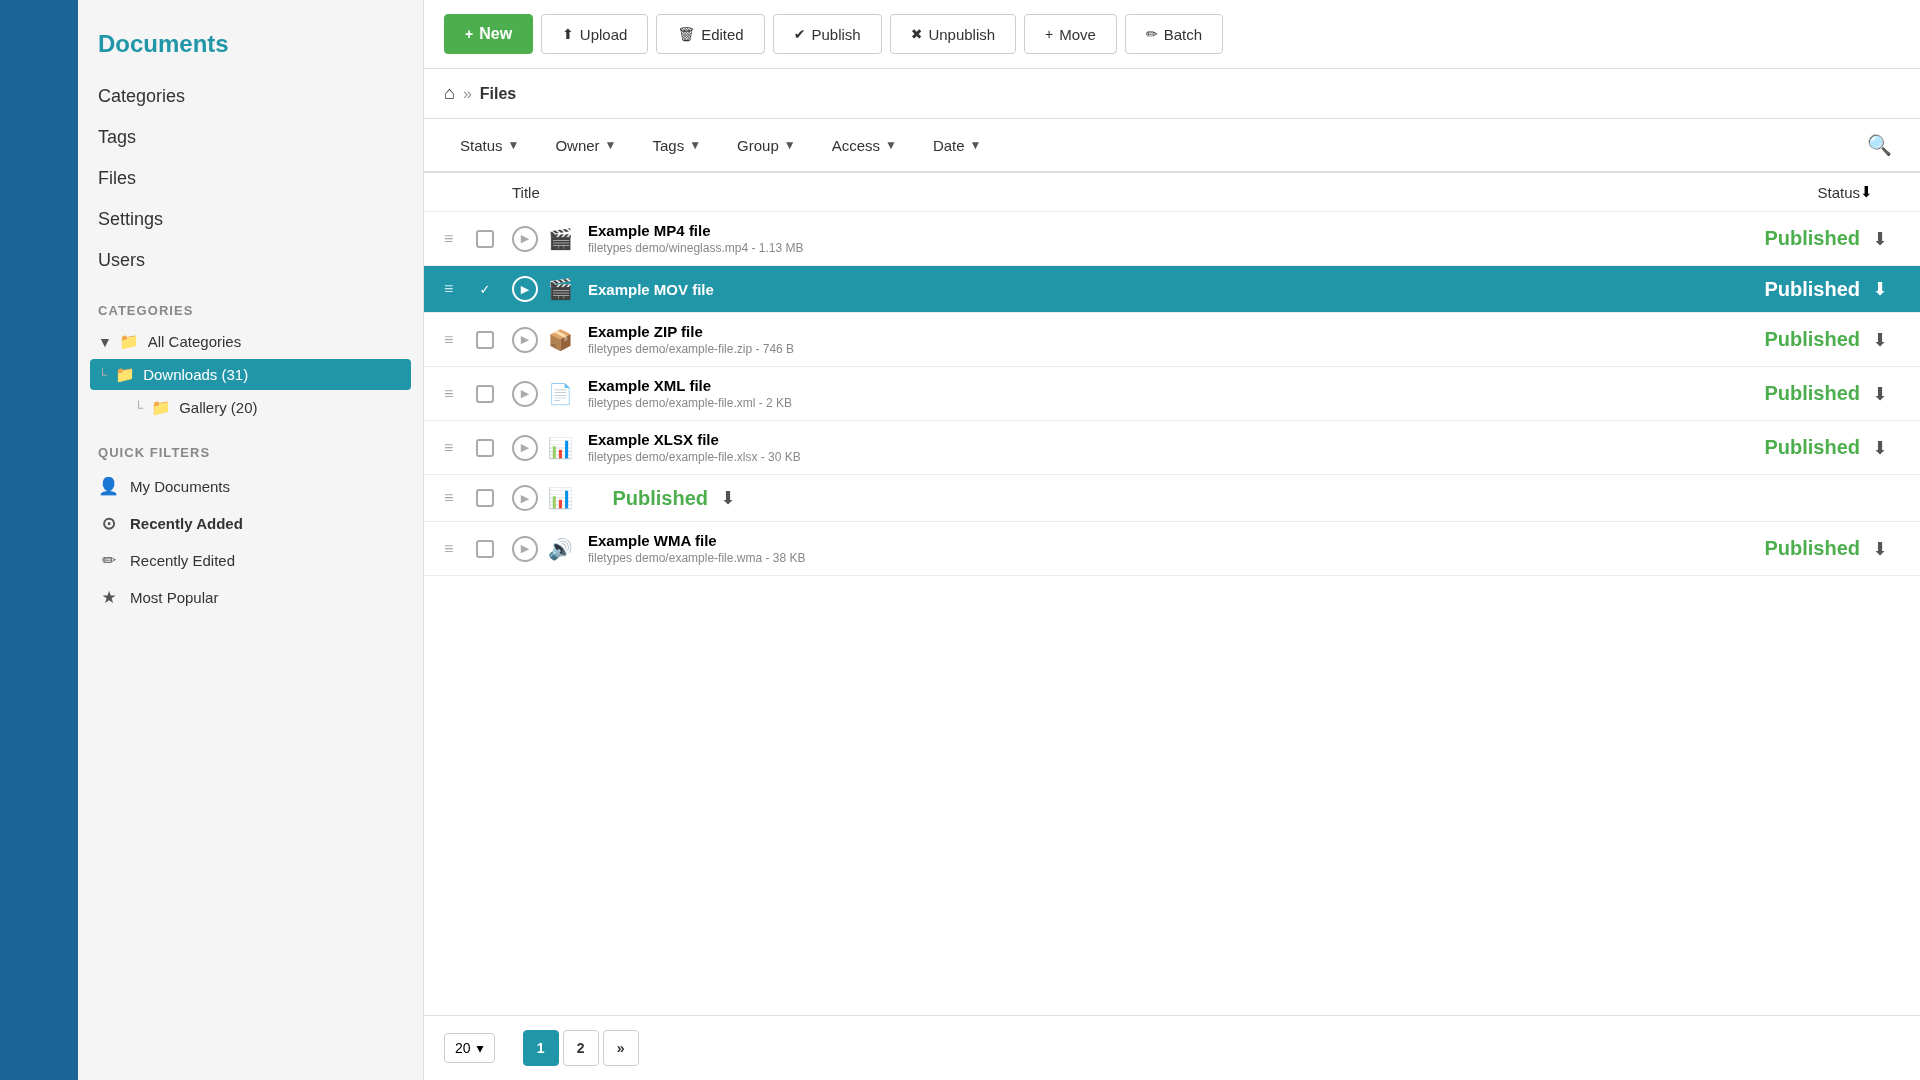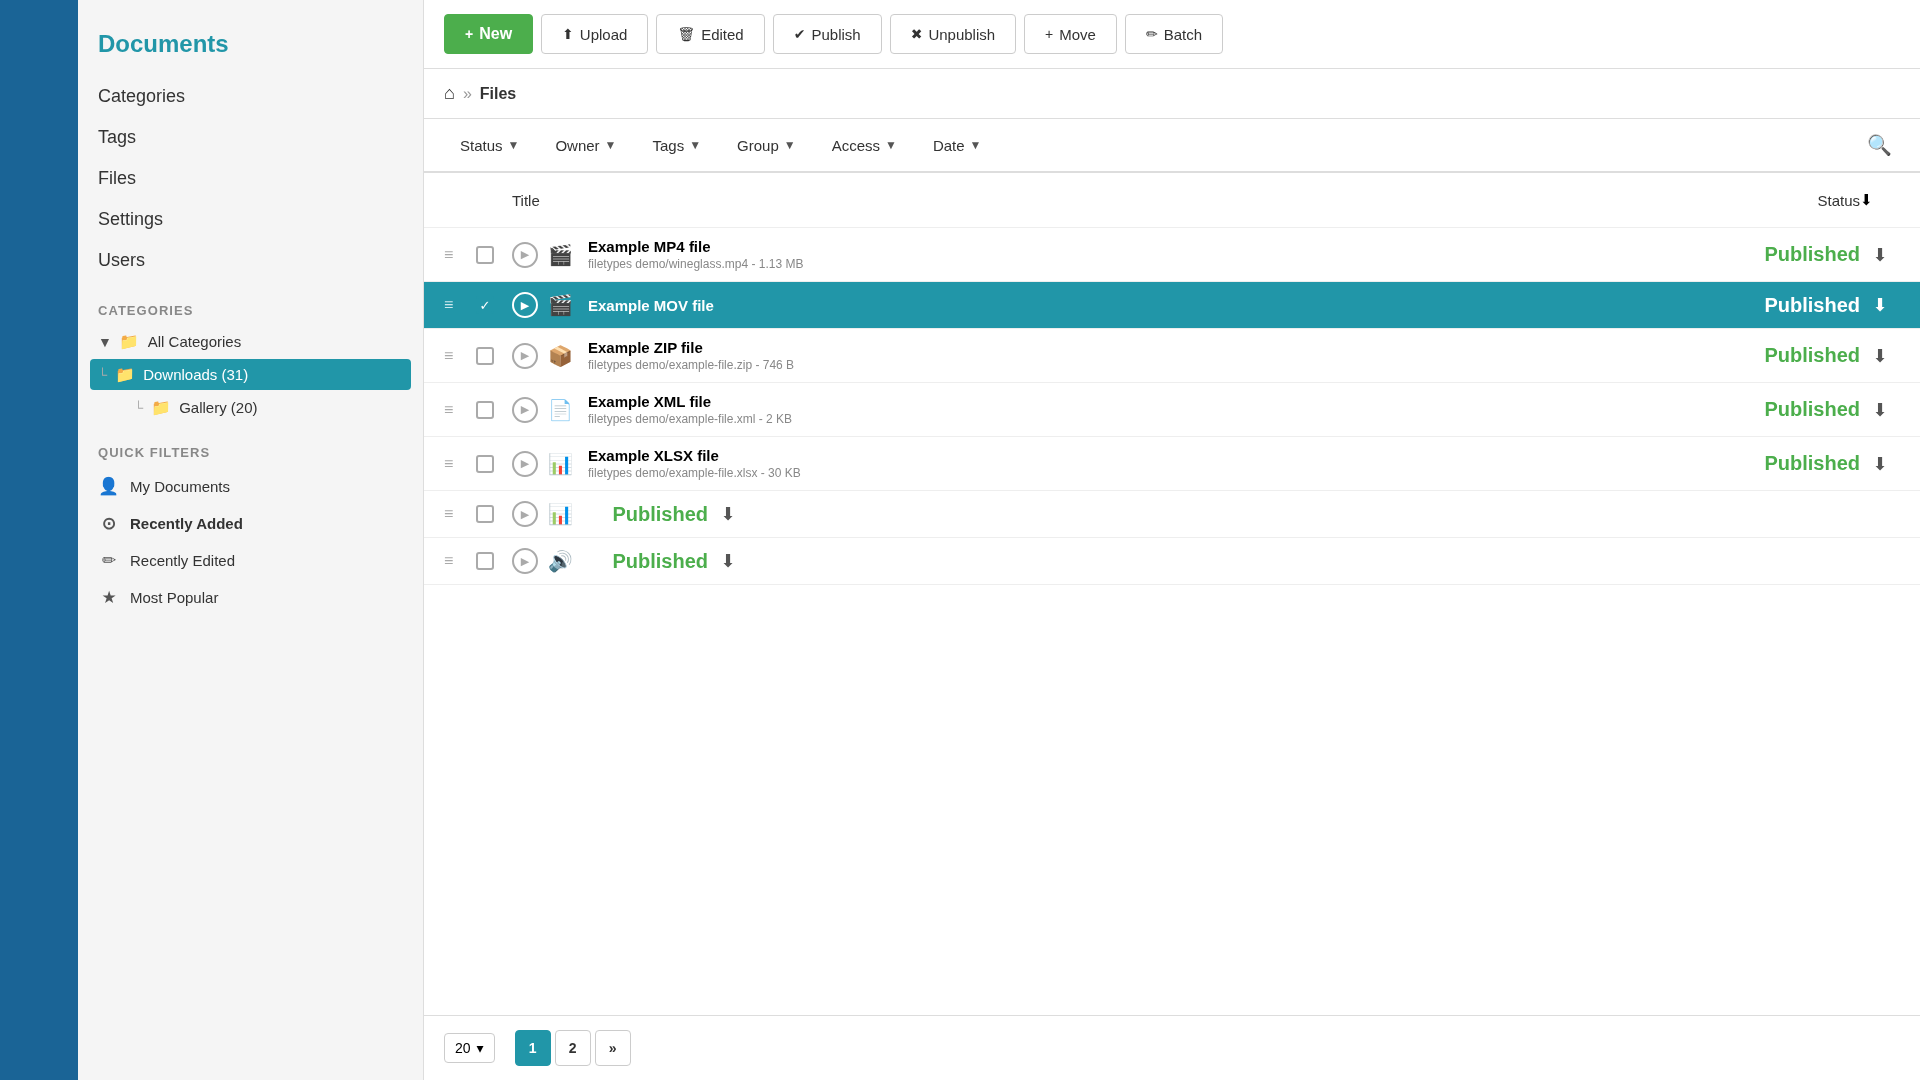--- a/index.html
+++ b/index.html
@@ -176,21 +176,21 @@
 
     
     .file-table {
       flex: 1;
       overflow-y: auto;
     }
 
     .table-header-row {
       display: flex;
       align-items: center;
-      padding: 18px 20px;
+      padding: 10px 20px;
       border-bottom: 1px solid #eee;
       background: #fff;
     }
     .th-drag { width: 32px; flex-shrink: 0; }
     .th-check { width: 36px; flex-shrink: 0; }
     .th-title { flex: 1; font-size: 15px; color: #333; }
     .th-status { width: 130px; flex-shrink: 0; text-align: right; font-size: 15px; color: #333; }
     .th-download { width: 40px; flex-shrink: 0; }
 
     .file-row {
@@ -247,21 +247,21 @@
     }
     .file-row.selected .play-circle {
       border-color: #fff;
       color: #fff;
     }
 
     
     .pagination {
       display: flex;
       align-items: center;
-      gap: 12px;
+      gap: 20px;
       padding: 14px 20px;
       border-top: 1px solid #ddd;
       background: #fff;
       flex-shrink: 0;
     }
     .page-size-select {
       display: flex;
       align-items: center;
       border: 1px solid #ccc;
       border-radius: 4px;
@@ -525,20 +525,24 @@
   </div>
         <div class="file-row">
     <div class="row-drag" style="font-size:16px;color:#aaa;">≡</div>
     <div class="row-check">
       <div class="checkbox"></div>
     </div>
     <div class="row-play">
       <div class="play-circle" style="">▶</div>
     </div>
     <div class="row-filetype">🔊</div>
+    <div class="row-info">
+      <div class="file-name">Example WMA file</div>
+      <div class="file-path">filetypes demo/example-file.wma - 38 KB</div>
+    </div>
     <div class="file-status" style="color:#4cae4c;">Published</div>
     <div class="row-download">⬇</div>
   </div>
       </div>
   </div>
 
   <div class="pagination">
     <div class="page-size-select">
       <span>20</span>
       <span>▾</span>

